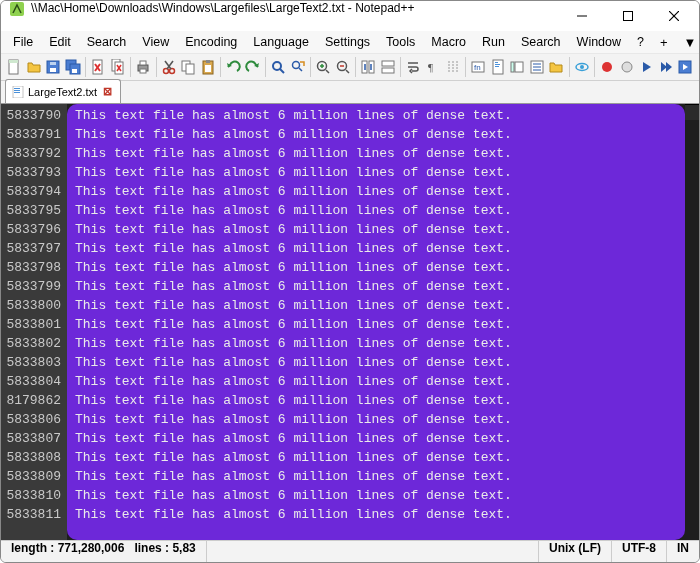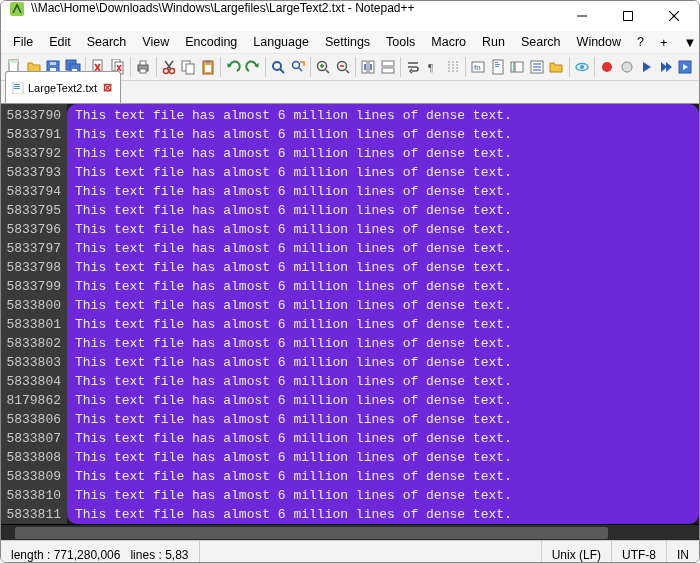--- a/index.html
+++ b/index.html
@@ -70,36 +70,35 @@
   .tabbar {
     display: flex;
     align-items: flex-end;
     height: 22px;
     background: #f3f3f3;
     padding: 0 4px;
   }
   .tab {
     display: flex;
     align-items: center;
-    height: 32px;
+    height: 24px;
     background: #fff;
     border: 1px solid #999;
     border-bottom: none;
     border-radius: 3px 3px 0 0;
     padding: 0 6px 0 6px;
     font-size: 11px;
     gap: 4px;
   }
   .tab .fileicon { width:12px;height:12px; }
   .tab .close-x { color:#c0392b; font-weight:bold; font-size:11px; padding:0 2px;}
   
   .editor-wrap {
     flex: 1;
     display: flex;
-    flex-direction: column;
     overflow: hidden;
     background: #1e1e1e;
     border-top: 1px solid #999;
   }
   .editor {
     flex: 1;
     display: flex;
     font-family: Consolas, "Courier New", monospace;
     font-size: 13px;
     line-height: 19px;
@@ -145,22 +144,23 @@
     background: #f3f3f3;
     border-top: 1px solid #ccc;
     font-size: 12px;
     color: #000;
   }
   .statusbar .cell {
     padding: 0 10px;
     border-right: 1px solid #ccc;
     height: 100%;
     display: flex;
-    align-items: flex-end;
+    align-items: flex-start;
     white-space: nowrap;
+    font-weight: bold;
   }
   .statusbar .spacer { flex: 1; border-right: 1px solid #ccc; height:100%;}
   svg { display: block; }
 </style>
 </head>
 <body>
 
 <div class="titlebar">
   <span class="app-icon">
     <svg width="16" height="16" viewBox="0 0 16 16">

